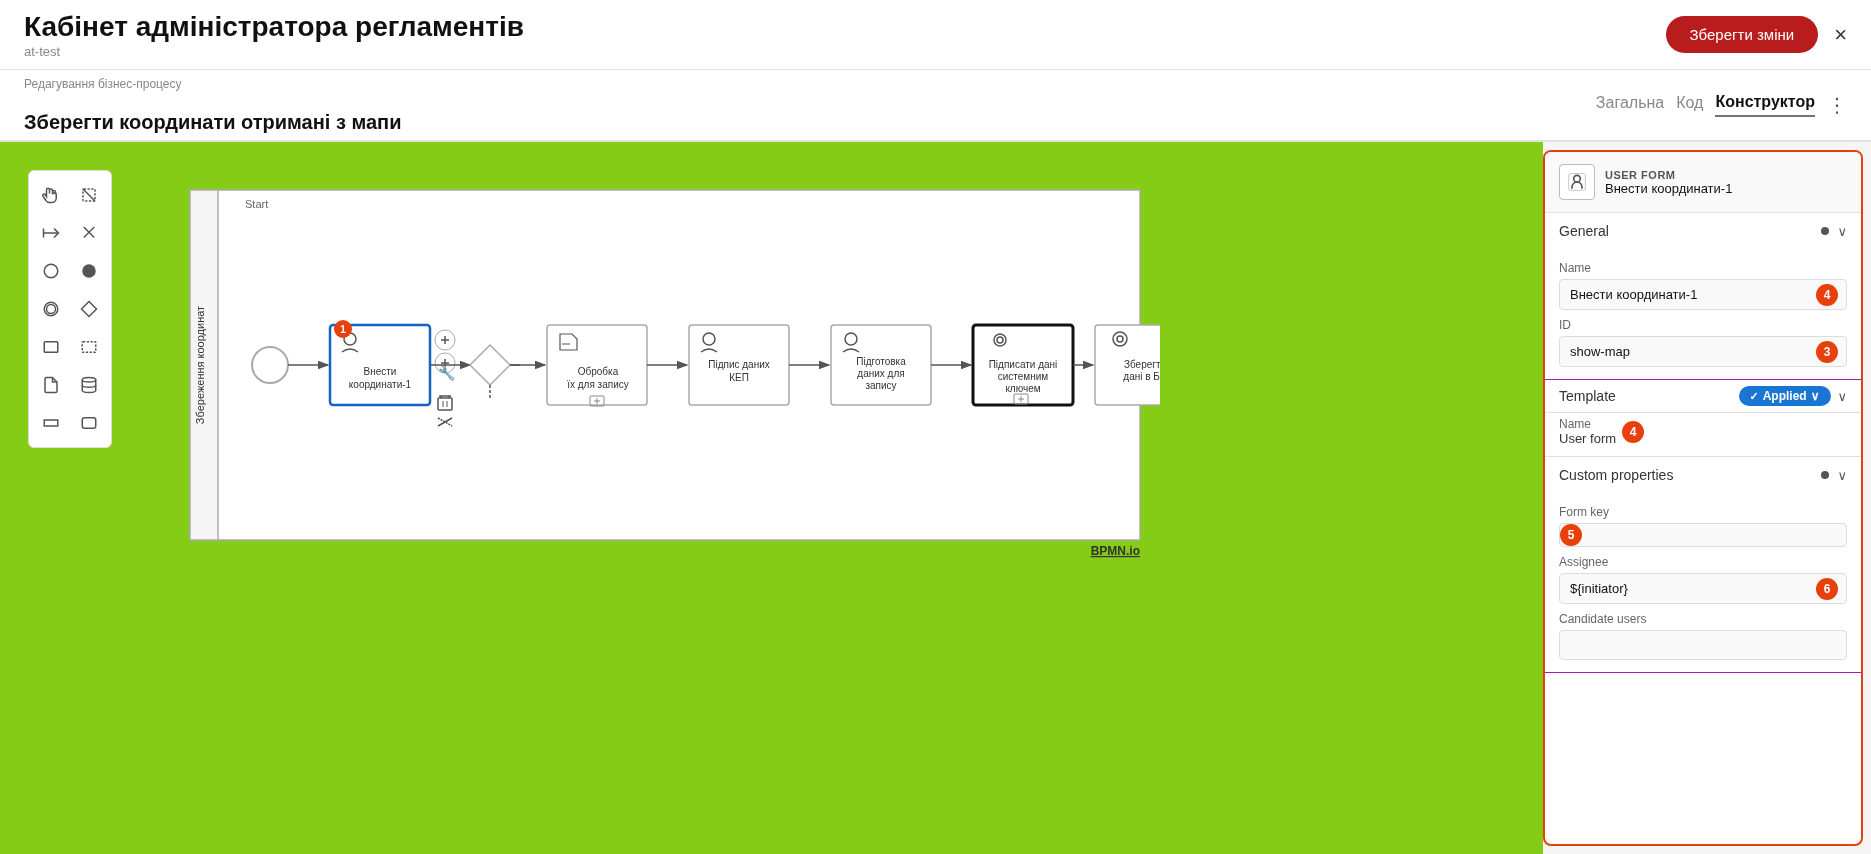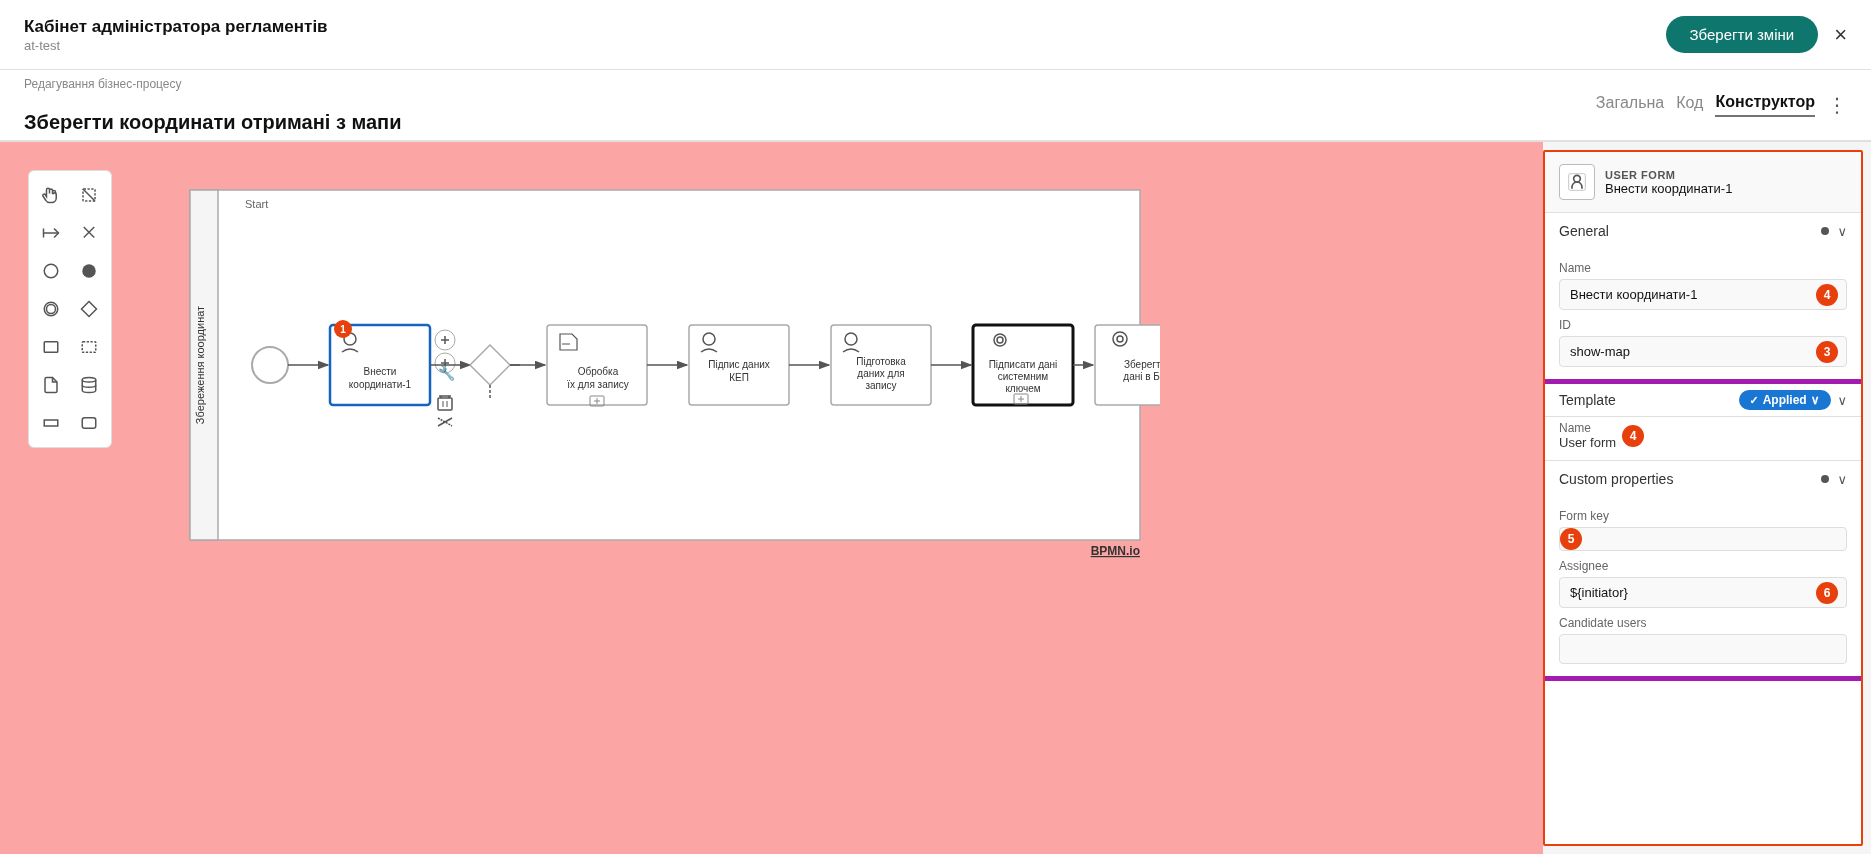--- a/index.html
+++ b/index.html
@@ -8,25 +8,25 @@
     
     .top-header {
       background: #fff;
       padding: 12px 24px;
       display: flex;
       align-items: center;
       justify-content: space-between;
       border-bottom: 1px solid #e0e0e0;
       height: 70px;
     }
-    .top-header-left h1 { font-size: 17px; font-weight: 700; color: #111; }
+    .top-header-left h1 { font-size: 28px; font-weight: 700; color: #111; }
     .top-header-left span { font-size: 13px; color: #888; margin-top: 8px; }
     .top-header-right { display: flex; align-items: center; gap: 16px; }
     .save-btn {
-      background: #0f766e;
+      background: #b91c1c;
       color: #fff;
       border: none;
       border-radius: 24px;
       padding: 10px 24px;
       font-size: 15px;
       cursor: pointer;
       font-weight: 500;
     }
     .close-btn {
       background: none;
@@ -68,21 +68,21 @@
 
     
     .main-content {
       display: flex;
       height: calc(854px - 70px - 72px);
     }
 
     
     .canvas-area {
       flex: 1;
-      background: #fca5a5;
+      background: #84cc16;
       padding: 16px;
       position: relative;
       overflow: hidden;
     }
     .canvas-toolbar {
       position: absolute;
       left: 28px;
       top: 28px;
       display: flex;
       flex-direction: column;
@@ -127,21 +127,21 @@
       background: #fff;
       border-left: 2px solid #e8400c;
       border-top: 2px solid #e8400c;
       border-right: 2px solid #e8400c;
       border-bottom: 2px solid #e8400c;
       display: flex;
       flex-direction: column;
       overflow-y: auto;
       flex-shrink: 0;
       margin: 8px 8px 8px 0;
-      border-radius: 2px;
+      border-radius: 8px;
     }
 
     
     .panel-header {
       display: flex;
       align-items: center;
       padding: 12px 14px;
       border-bottom: 1px solid #e0e0e0;
       gap: 10px;
       background: #f9f9f9;
@@ -157,21 +157,21 @@
       font-size: 18px;
       background: #fff;
       flex-shrink: 0;
     }
     .panel-header-text { display: flex; flex-direction: column; }
     .panel-type { font-size: 11px; font-weight: 700; color: #555; text-transform: uppercase; letter-spacing: 0.5px; }
     .panel-name { font-size: 13px; font-weight: 500; color: #111; }
 
     
     .panel-section {
-      border-bottom: 5px solid #a21caf;
+      border-bottom: 1px solid #a21caf;
     }
     .section-header {
       display: flex;
       align-items: center;
       justify-content: space-between;
       padding: 10px 14px;
       cursor: pointer;
     }
     .section-title { font-size: 14px; color: #333; font-weight: 500; }
     .section-controls { display: flex; align-items: center; gap: 8px; }

